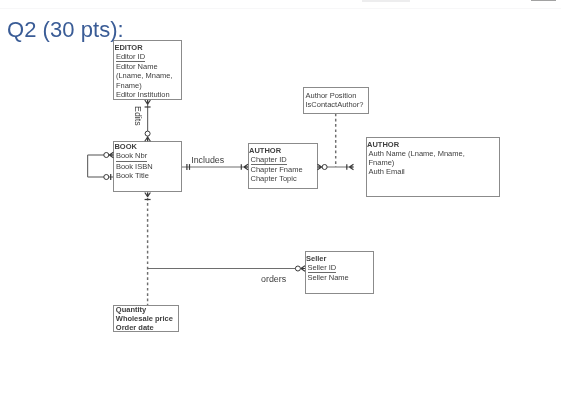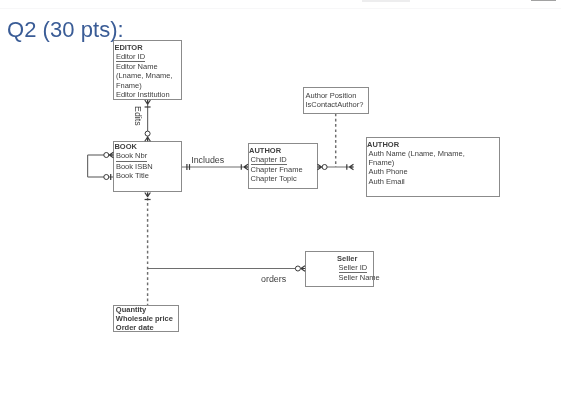--- a/index.html
+++ b/index.html
@@ -69,25 +69,24 @@
     <div class="at key"><span>Chapter ID</span></div>
     <div class="at">Chapter Fname</div>
     <div class="at">Chapter Topic</div>
   </div>
   </div>
   <div class="ent" style="left:366px;top:137px;width:134px;height:59.5px;">
     <div class="entbody" style="margin-top:1.7px;">
     <div class="hd">AUTHOR</div>
     <div class="at">Auth Name (Lname, Mname,</div>
     <div class="at">Fname)</div>
-    <div class="at">Auth Phone</div>
     <div class="at">Auth Email</div>
   </div>
   </div>
-  <div class="ent" style="left:305px;top:251.3px;width:68.7px;height:36px;padding-left:31px;">
+  <div class="ent" style="left:305px;top:251.3px;width:68.7px;height:43px;">
     <div class="entbody" style="margin-top:1.7px;">
     <div class="hd">Seller</div>
     <div class="at key"><span>Seller ID</span></div>
     <div class="at">Seller Name</div>
   </div>
   </div>
   <div class="ent" style="left:303px;top:87px;width:65.8px;height:26.7px;">
     <div class="entbody" style="margin-top:2.5px;">
     <div class="at">Author Position</div>
     <div class="at">IsContactAuthor?</div>

